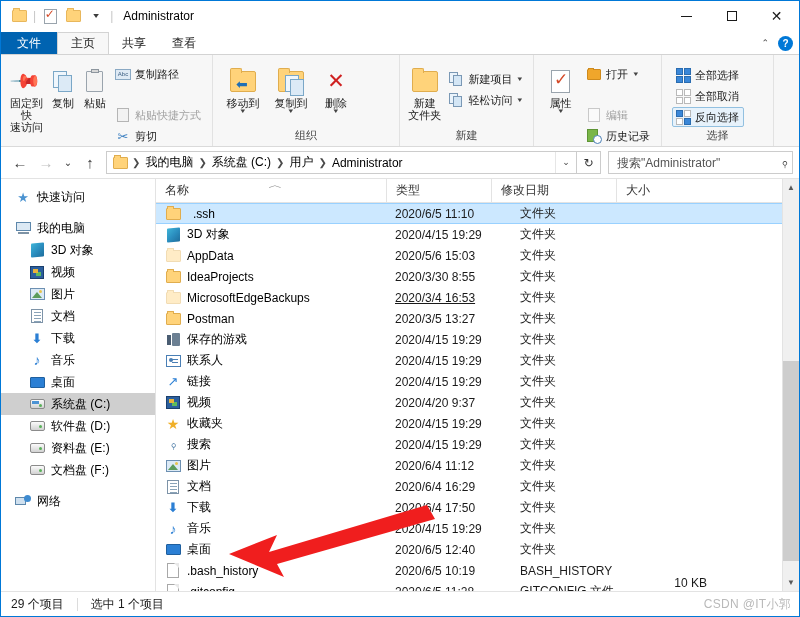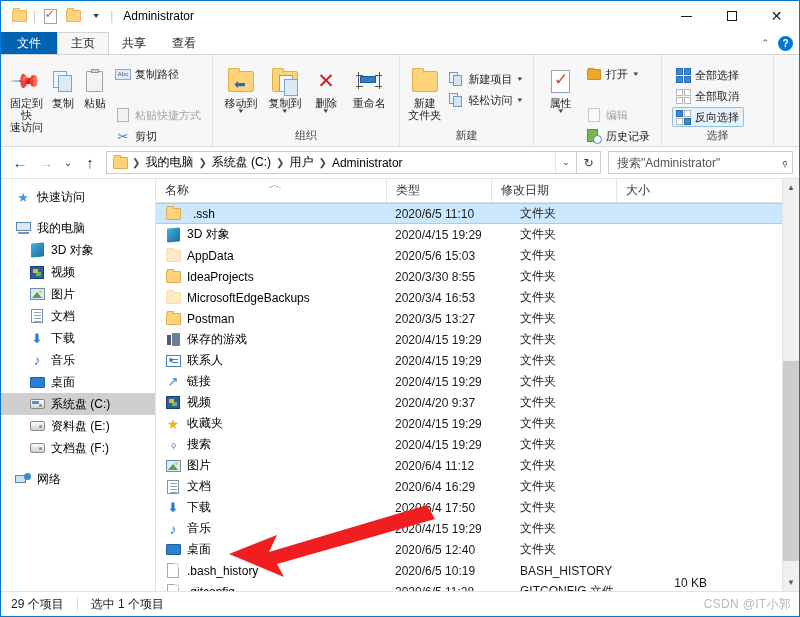--- a/index.html
+++ b/index.html
@@ -694,34 +694,20 @@
           <span class="lbl">复制到</span>
           <span class="big-caret">▾</span>
         </div>
         <div class="big-btn" style="width:40px">
           <span class="ico">
               <span class="ic-x">✕</span>
             </span>
           <span class="lbl">删除</span>
           <span class="big-caret">▾</span>
         </div>
-        <div class="big-btn" style="width:50px">
-          <span class="ico">
-            <span class="ic-rename">
-              <span class="bar"></span>
-              <span class="cap l"></span>
-                <span class="cap r"></span>
-              <span class="tk" style="left:-1px;top:3px;width:7px"></span>
-              <span class="tk" style="left:-1px;top:14px;width:7px"></span>
-              <span class="tk" style="left:18px;top:3px;width:7px"></span>
-              <span class="tk" style="left:18px;top:14px;width:7px"></span>
-            </span>
-          </span>
-          <span class="lbl">重命名</span>
-        </div>
       </div>
       <div class="rgroup-label">组织</div>
     </div>
 
     <div class="rgroup" style="width:134px">
       <div class="rgroup-body">
         <div class="big-btn" style="width:50px">
           <span class="ico">
               <span class="ic-folder-lg"></span>
             </span>
@@ -929,20 +915,26 @@
       <div class="nav-item indent sel">
         <span class="nav-ico">
             <span class="i-sysdrive"></span>
           </span>
         <span>系统盘 (C:)</span>
       </div>
       <div class="nav-item indent">
         <span class="nav-ico">
             <span class="i-drive"></span>
           </span>
+        <span>软件盘 (D:)</span>
+      </div>
+      <div class="nav-item indent">
+        <span class="nav-ico">
+            <span class="i-drive"></span>
+          </span>
         <span>资料盘 (E:)</span>
       </div>
       <div class="nav-item indent">
         <span class="nav-ico">
             <span class="i-drive"></span>
           </span>
         <span>文档盘 (F:)</span>
       </div>
       <div class="nav-gap"></div>
       <div class="nav-item">
@@ -1008,21 +1000,21 @@
             <div class="cell-type" style="width: 105px;">文件夹</div>
             <div class="cell-size" style="width: 105px;"></div>
           </div>
           <div class="row">
             <div class="cell-name" style="width: 230px;">
               <span class="r-ico">
                 <span class="i-folder ghost"></span>
               </span>
               <span>MicrosoftEdgeBackups</span>
             </div>
-            <div class="cell-date" style="width: 125px;">2020/3/4 16:53</div>
+            <div class="cell-date" style="width: 125px; text-decoration: underline;">2020/3/4 16:53</div>
             <div class="cell-type" style="width: 105px;">文件夹</div>
             <div class="cell-size" style="width: 105px;"></div>
           </div>
           <div class="row">
             <div class="cell-name" style="width: 230px;">
               <span class="r-ico">
                 <span class="i-folder"></span>
               </span>
               <span>Postman</span>
             </div>

